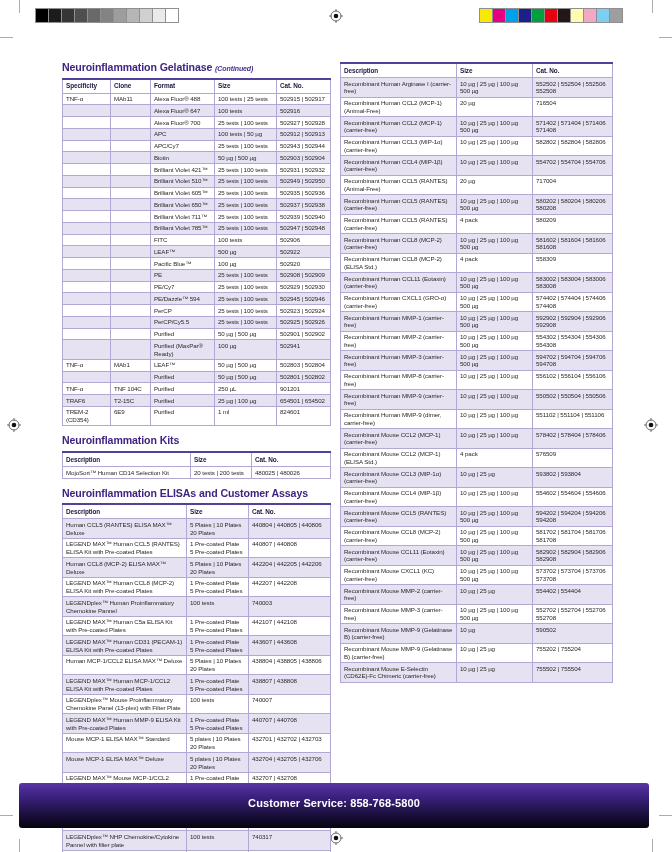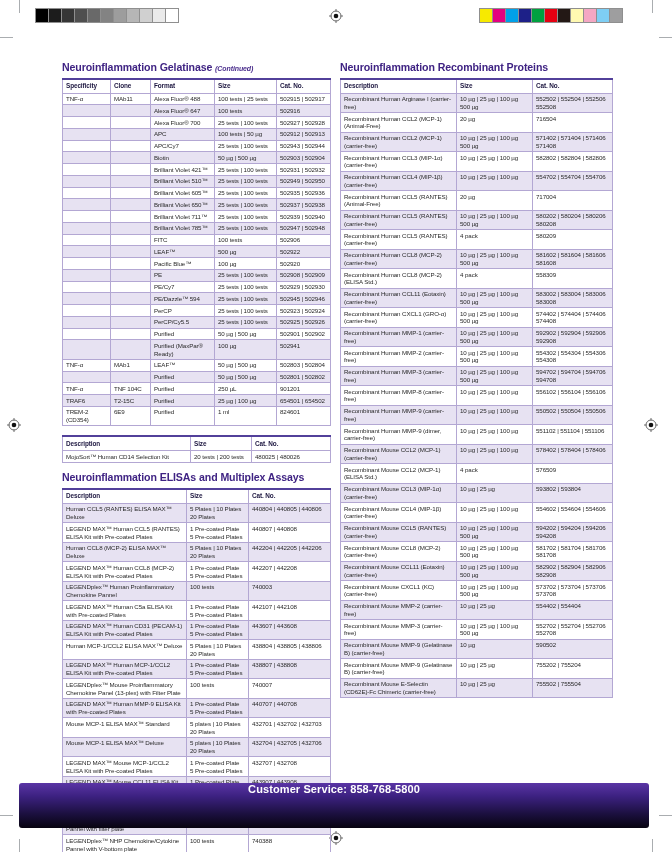--- a/index.html
+++ b/index.html
@@ -42,21 +42,21 @@
   table.tbl td{
     padding:1.5px 3px;border:1px solid #b3a7d3;vertical-align:top;
     white-space:pre-line;word-wrap:break-word;overflow:hidden;
   }
   table.stripe-even tbody tr:nth-child(even){background:#e7e2f2;}
   table.stripe-odd  tbody tr:nth-child(odd){background:#e7e2f2;}
   
   .footer-band{
     position:absolute;left:19px;top:783px;width:630px;height:45px;
     background:linear-gradient(180deg,#5a35a5 0%,#3c2180 30%,#1c1040 68%,#070310 100%);
-    border-radius:3px;display:flex;justify-content:center;
+    border-radius:3px;display:flex;align-items:center;justify-content:center;
     padding-bottom:6px;box-sizing:border-box;
   }
   .footer-band .footer-text{
     color:#ffffff;font-weight:bold;font-size:11px;letter-spacing:0.1px;
   }
 </style>
 </head>
 <body>
 
 <div class="bar bar-gray">
@@ -337,20 +337,21 @@
             <td>6E9</td>
             <td>Purified</td>
             <td>1 ml</td>
             <td>824601</td>
           </tr>
         </tbody>
       </table>
   </div>
 
   <div class="section">
+    <h2 class="sec-title">Neuroinflammation Kits</h2>
     <table class="tbl stripe-even">
       <colgroup>
           <col style="width:128px">
           <col style="width:61px">
           <col style="width:79px">
         </colgroup>
     <thead>
           <tr>
             <th>Description</th>
             <th>Size</th>
@@ -361,21 +362,21 @@
           <tr>
             <td>MojoSort™ Human CD14 Selection Kit</td>
             <td>20 tests | 200 tests</td>
             <td>480025 | 480026</td>
           </tr>
         </tbody>
       </table>
   </div>
 
   <div class="section">
-    <h2 class="sec-title">Neuroinflammation ELISAs and Multiplex Assays</h2>
+    <h2 class="sec-title">Neuroinflammation ELISAs and Customer Assays</h2>
     <table class="tbl stripe-odd">
       <colgroup>
           <col style="width:124px">
           <col style="width:62px">
           <col style="width:82px">
         </colgroup>
     <thead>
           <tr>
             <th>Description</th>
             <th>Size</th>
@@ -488,21 +489,20 @@
             <td>740388</td>
           </tr>
         </tbody>
       </table>
   </div>
 
 </div>
 
 <div class="col-right">
   <div class="section">
-    <h2 class="sec-title">Neuroinflammation Recombinant Proteins</h2>
     <table class="tbl stripe-odd">
       <colgroup>
           <col style="width:116px">
           <col style="width:76px">
           <col style="width:80px">
         </colgroup>
     <thead>
           <tr>
             <th>Description</th>
             <th>Size</th>

